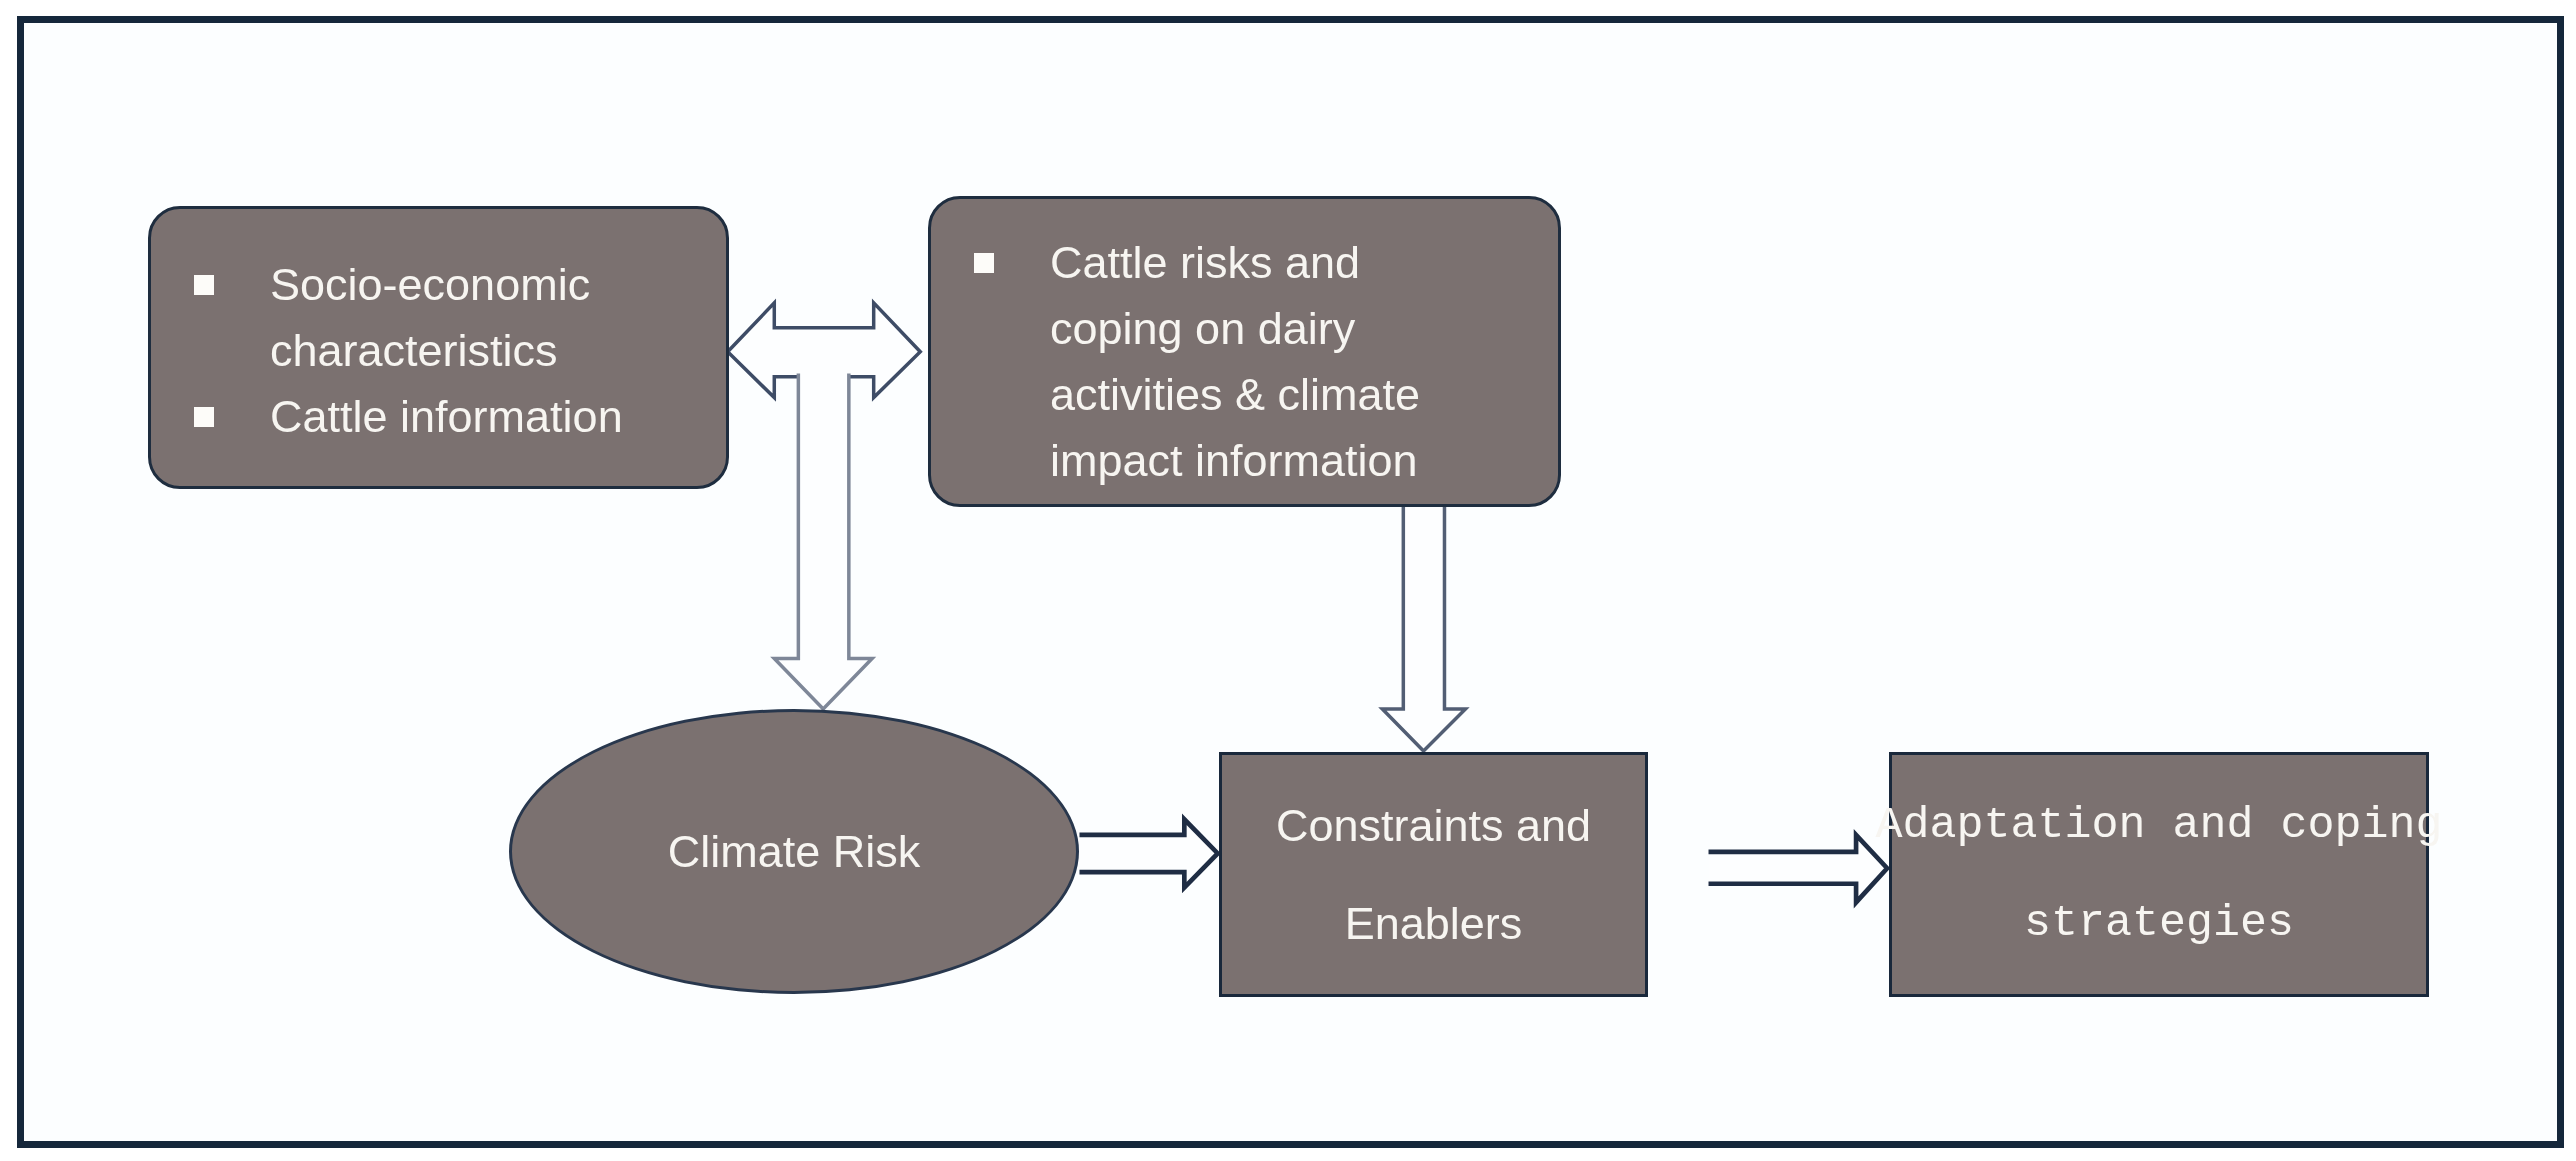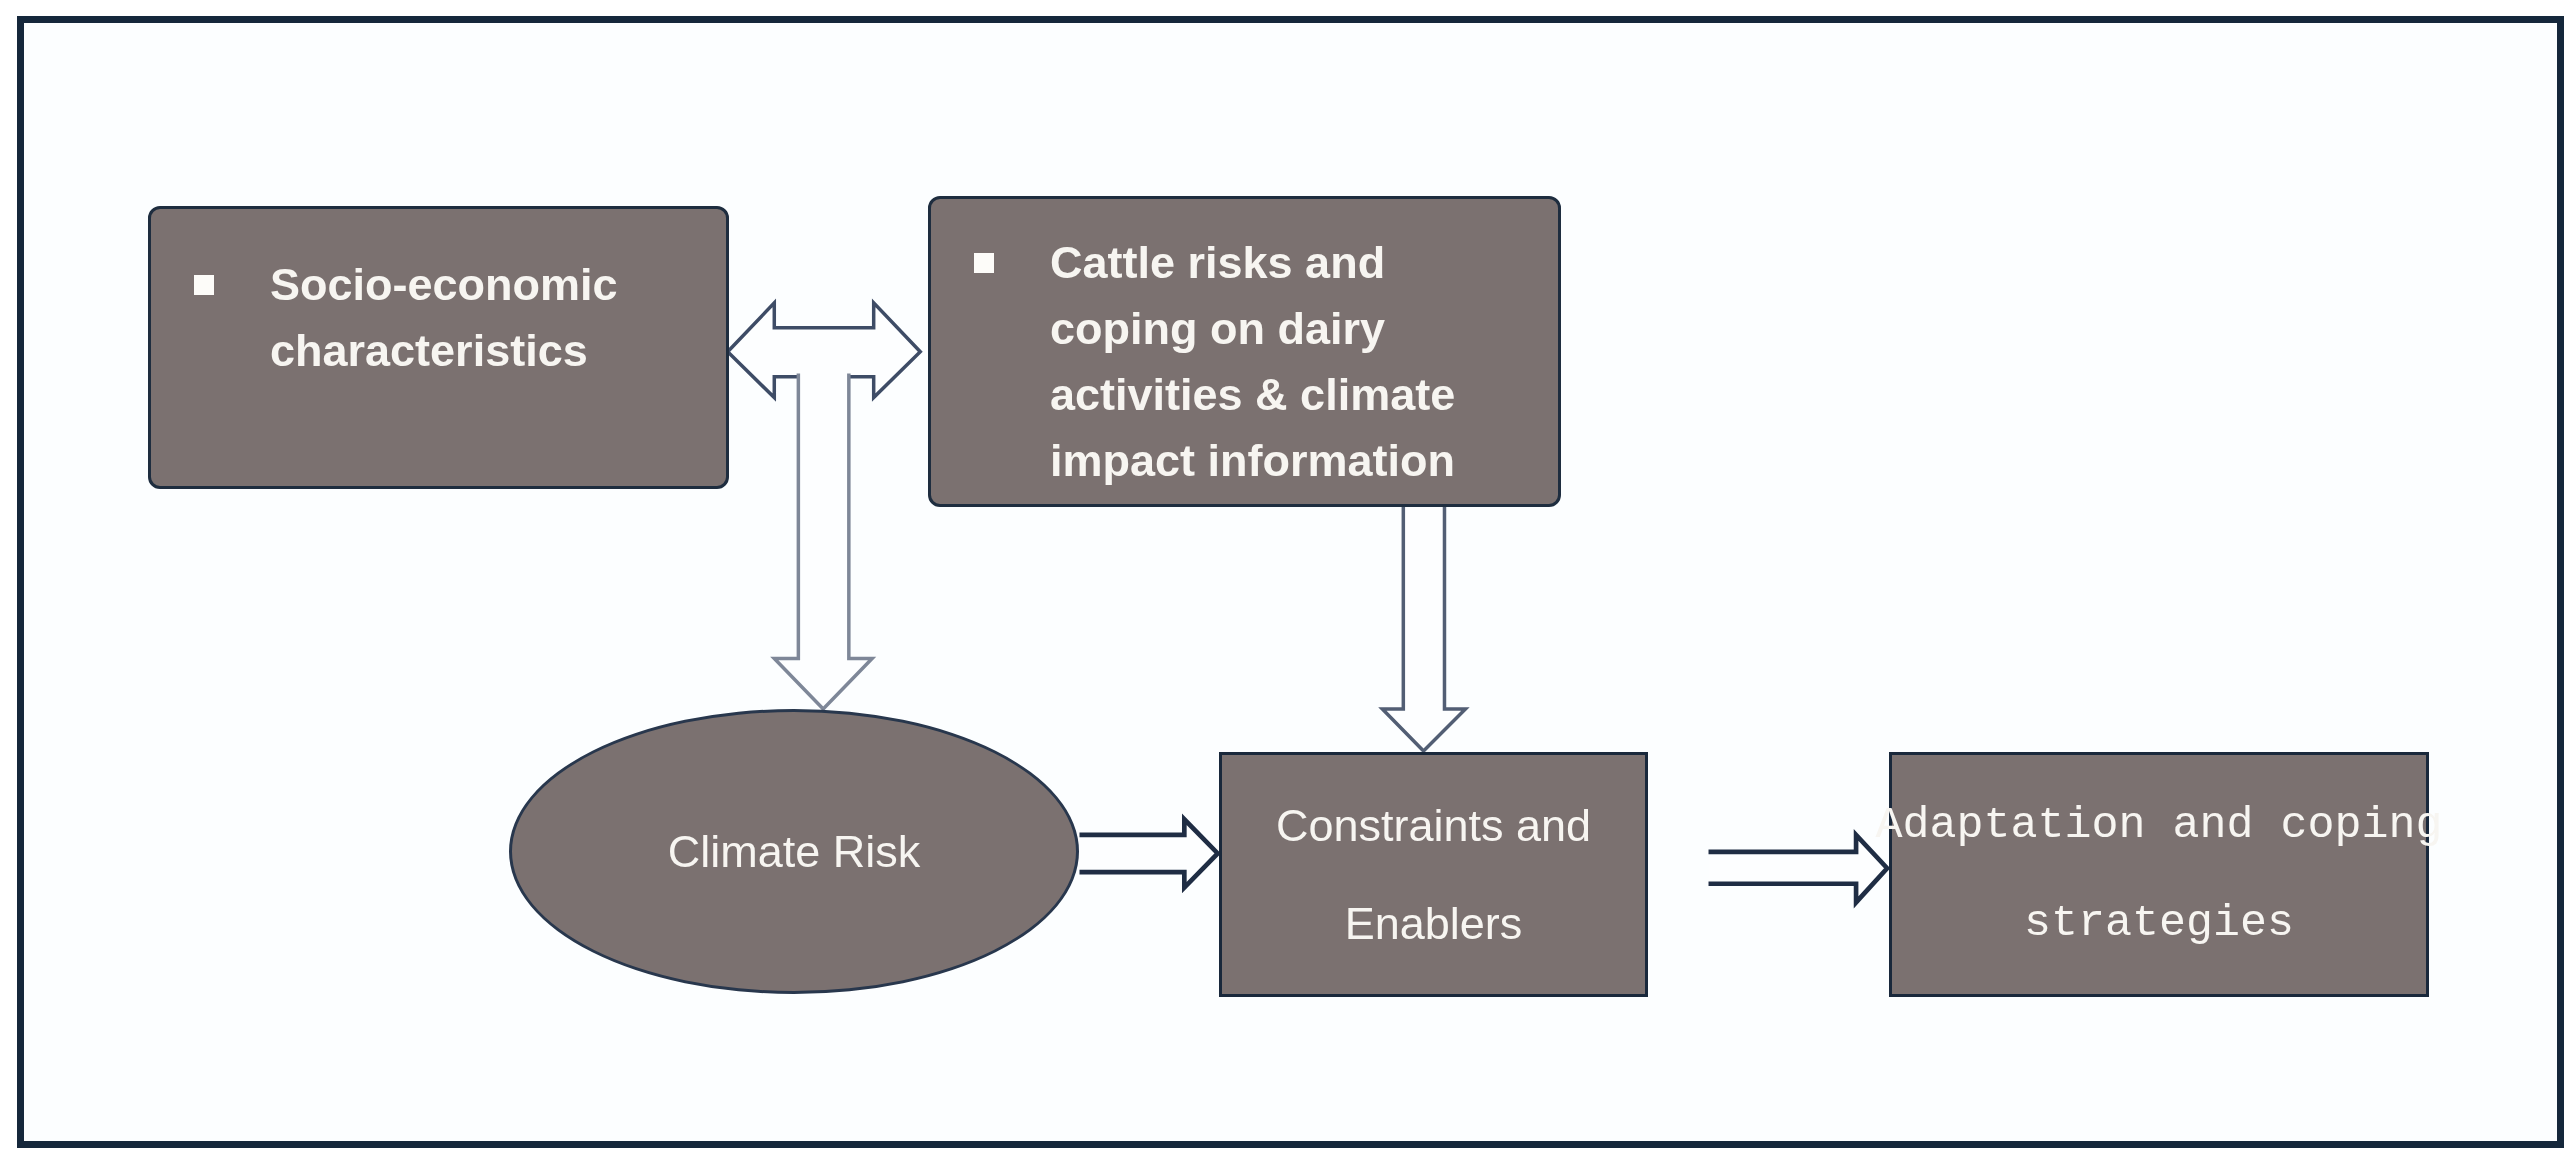--- a/index.html
+++ b/index.html
@@ -28,22 +28,21 @@
   .node {
     position: absolute;
     box-sizing: border-box;
     background: #7b7170;
     color: #f7f5f1;
     font-size: 45px;
     line-height: 66px;
   }
   .rounded {
     border: 3.1px solid #1e2d3f;
-    border-radius: 12px;
-    font-weight: bold;
+    border-radius: 32px;
   }
   .rect {
     border: 3.9px solid #19283b;
   }
   .ellipse {
     border: 3.1px solid #28374d;
     border-radius: 50%;
   }
   .centered {
     display: flex;
@@ -92,20 +91,26 @@
   </svg>
 
   <div class="node rounded box1">
     <div class="bullet-item">
       <span class="bullet-square"></span>
       <span>
         <span class="line">Socio-economic</span>
         <span class="line">characteristics</span>
       </span>
     </div>
+    <div class="bullet-item">
+      <span class="bullet-square"></span>
+      <span>
+        <span class="line">Cattle information</span>
+      </span>
+    </div>
   </div>
 
   <div class="node rounded box2">
     <div class="bullet-item">
       <span class="bullet-square"></span>
       <span>
         <span class="line">Cattle risks and</span>
         <span class="line">coping on dairy</span>
         <span class="line">activities &amp; climate</span>
         <span class="line">impact information</span>

